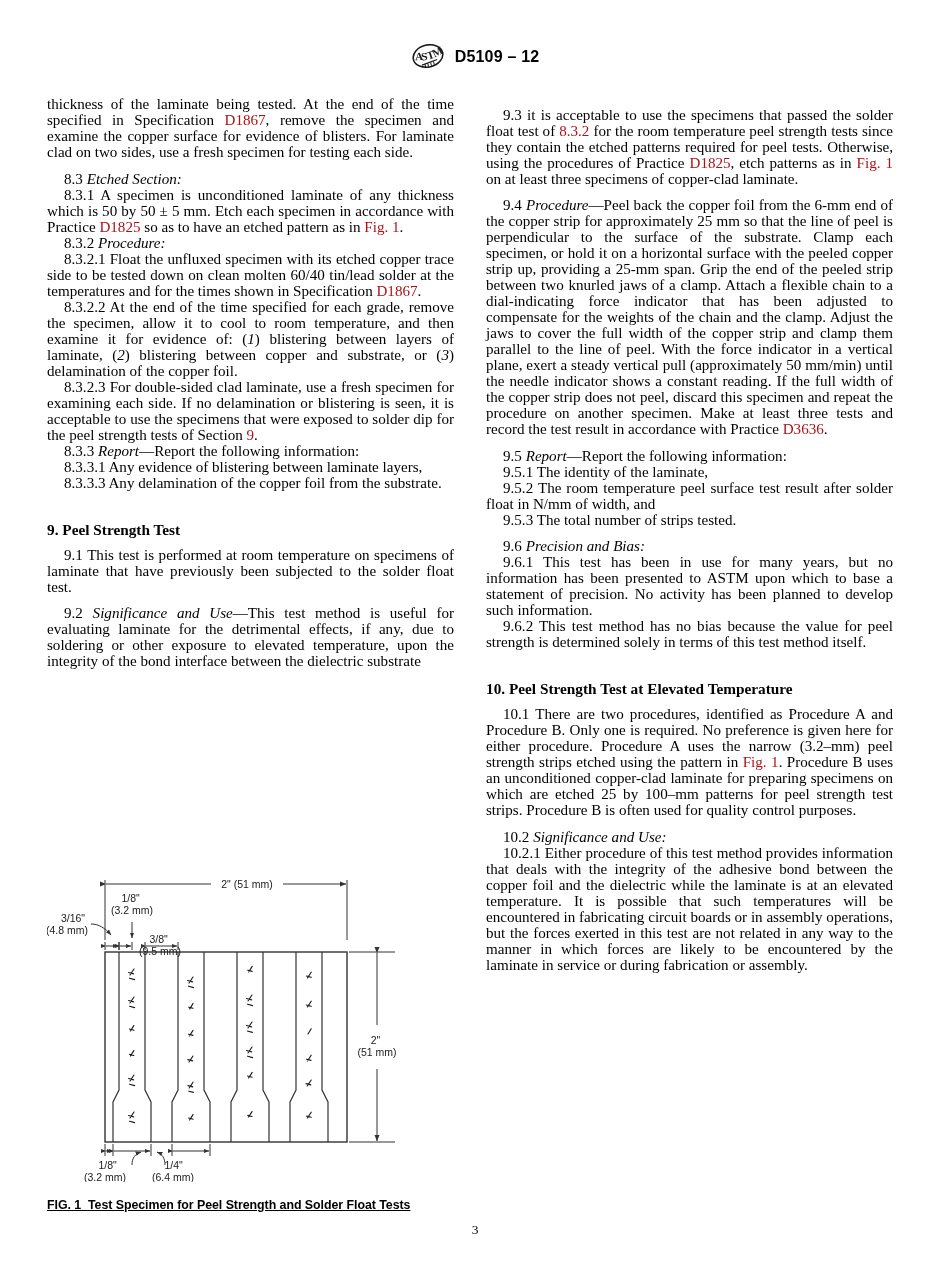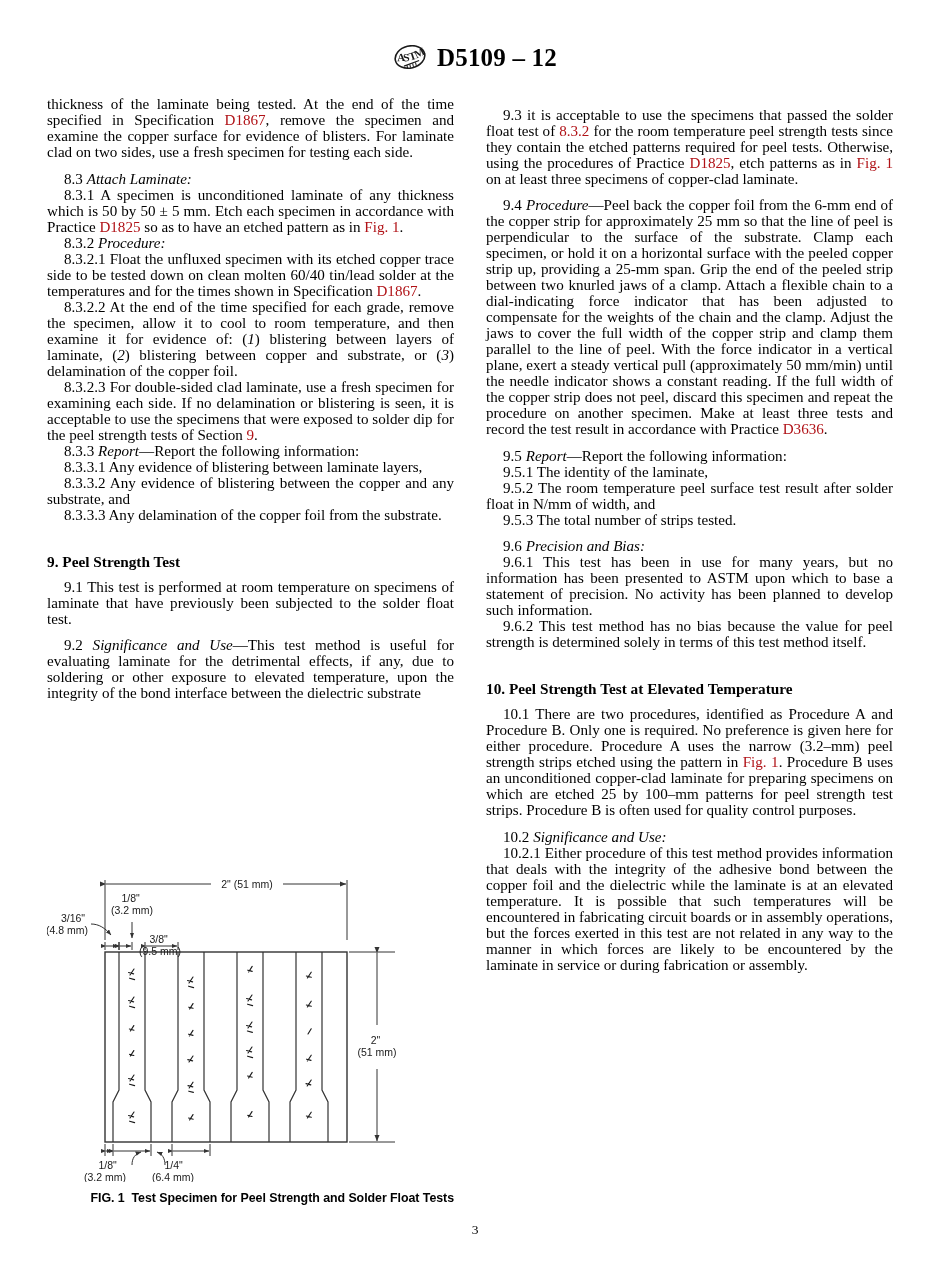--- a/index.html
+++ b/index.html
@@ -34,22 +34,22 @@
     justify-content: center;
     gap: 10px;
   }
   .astm-logo {
     display: inline-block;
     width: 34px;
     height: 26px;
     position: relative;
   }
   .header-title {
-    font-family: Liberation Serif, serif;
-    font-size: 25px;
+    font-family: Liberation Sans, sans-serif;
+    font-size: 16px;
     font-weight: bold;
     letter-spacing: 0.2px;
   }
 
   
   .col {
     position: absolute;
     top: 96px;
     width: 407px;
     text-align: justify;
@@ -86,23 +86,24 @@
   .figure-wrap {
     position: absolute;
     left: 47px;
     top: 862px;
     width: 407px;
   }
   .fig-caption {
     font-family: "Liberation Sans", "DejaVu Sans", sans-serif;
     font-size: 12.4px;
     font-weight: bold;
-    text-align: right;
-    margin-top: 5px;
+    text-align: left;
+    margin-top: 12px;
     letter-spacing: -0.05px;
+    text-decoration: underline;
   }
 
   
   .page-number {
     position: absolute;
     top: 1222px;
     left: 0;
     width: 950px;
     text-align: center;
     font-size: 13.5px;
@@ -132,37 +133,36 @@
         </g>
       </svg>
     </span>
     <span class="header-title">D5109 – 12</span>
   </div>
 
   <div class="col col-left">
 
     <p class="noindent"><span>thickness of the laminate being tested. At the end of the time specified in Specification </span><span class="ref">D1867</span><span>, remove the specimen and examine the copper surface for evidence of blisters. For laminate clad on two sides, use a fresh specimen for testing each side.</span></p>
 
-    <p class="gap"><span>8.3</span>&nbsp;<span class="ital">Attach Laminate:</span></p>
+    <p class="gap"><span>8.3</span>&nbsp;<span class="ital">Etched Section:</span></p>
 
     <p><span>8.3.1</span><span> A specimen is unconditioned laminate of any thickness which is 50 by 50 ± 5 mm. Etch each specimen in accordance with Practice </span><span class="ref">D1825</span><span> so as to have an etched pattern as in </span><span class="ref">Fig. 1</span><span>.</span></p>
 
     <p><span>8.3.2</span>&nbsp;<span class="ital">Procedure:</span></p>
 
     <p><span>8.3.2.1</span><span> Float the unfluxed specimen with its etched copper trace side to be tested down on clean molten 60/40 tin/lead solder at the temperatures and for the times shown in Specification </span><span class="ref">D1867</span><span>.</span></p>
 
     <p><span>8.3.2.2</span><span> At the end of the time specified for each grade, remove the specimen, allow it to cool to room temperature, and then examine it for evidence of: (</span><span class="num-ital">1</span><span>) blistering between layers of laminate, (</span><span class="num-ital">2</span><span>) blistering between copper and substrate, or (</span><span class="num-ital">3</span><span>) delamination of the copper foil.</span></p>
 
     <p><span>8.3.2.3</span><span> For double-sided clad laminate, use a fresh specimen for examining each side. If no delamination or blistering is seen, it is acceptable to use the specimens that were exposed to solder dip for the peel strength tests of Section </span><span class="ref">9</span><span>.</span></p>
 
     <p><span>8.3.3</span>&nbsp;<span class="ital">Report</span><span>—Report the following information:</span></p>
 
     <p><span>8.3.3.1</span><span> Any evidence of blistering between laminate layers,</span></p>
 
-    <p><span>8.3.3.2</span><span> Any evidence of blistering between the copper and any substrate, and</span></p>
 
     <p><span>8.3.3.3</span><span> Any delamination of the copper foil from the substrate.</span></p>
 
     <h3 class="section gap-before gap-after">9.  Peel Strength Test</h3>
 
     <p><span>9.1</span><span> This test is performed at room temperature on specimens of laminate that have previously been subjected to the solder float test.</span></p>
 
     <p class="gap"><span>9.2</span>&nbsp;<span class="ital">Significance and Use</span><span>—This test method is useful for evaluating laminate for the detrimental effects, if any, due to soldering or other exposure to elevated temperature, upon the integrity of the bond interface between the dielectric substrate</span></p>
   </div>
 

